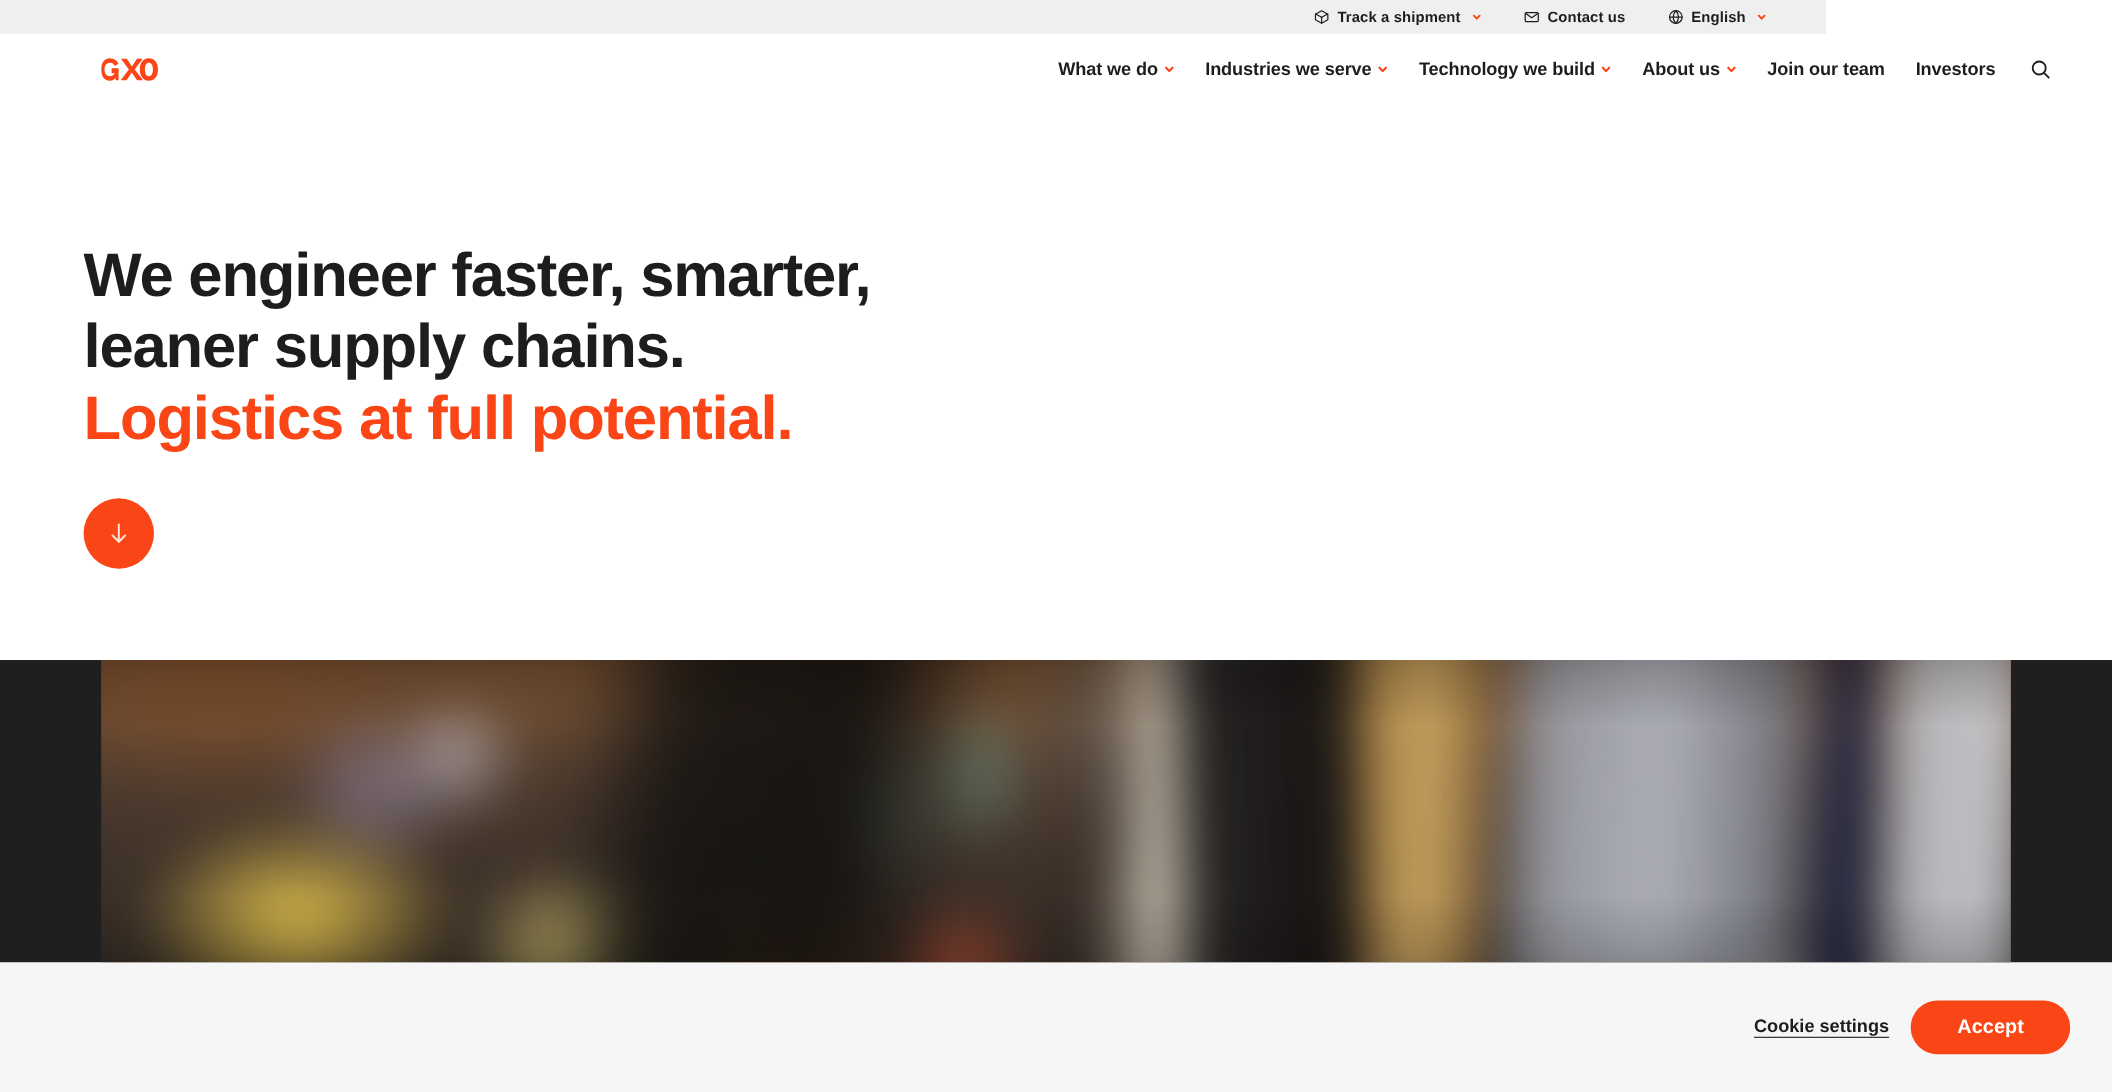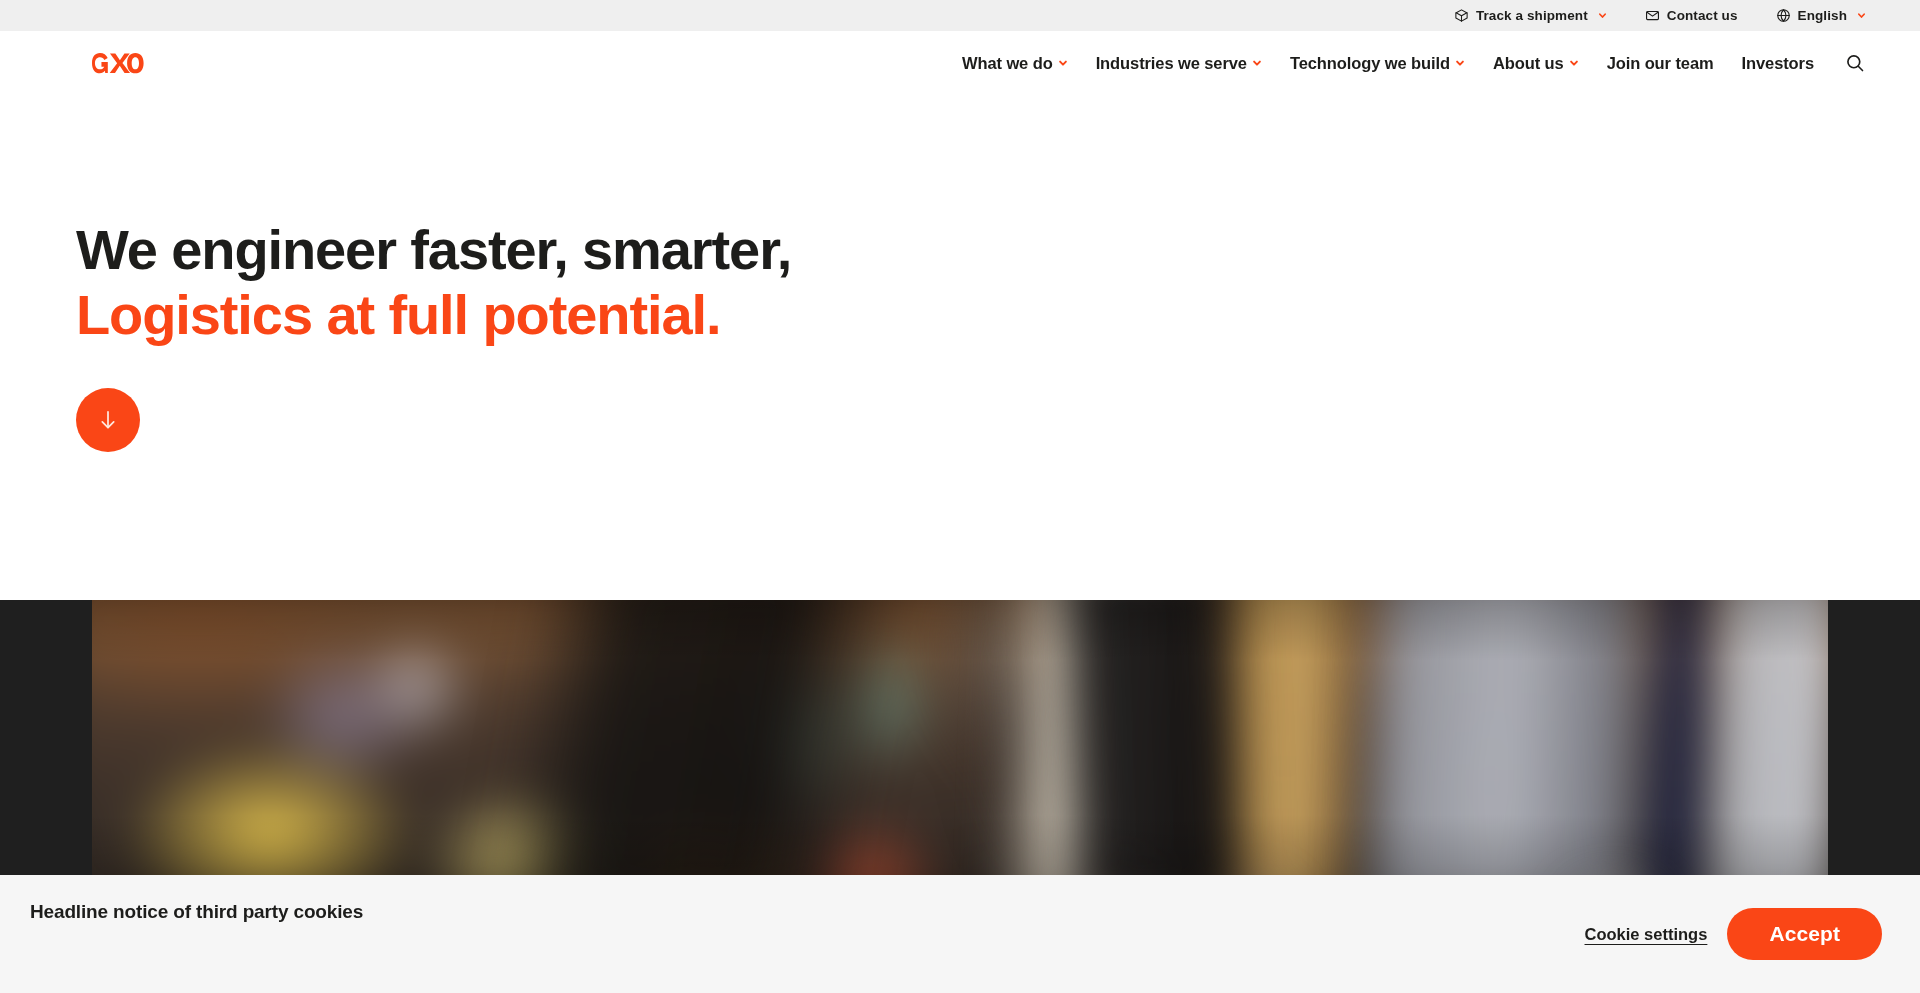--- a/index.html
+++ b/index.html
@@ -18,21 +18,21 @@
     position: relative;
     width: 1920px;
     height: 993px;
     background: #ffffff;
   }
 
   
   .utility-bar {
     position: absolute;
     top: 0; left: 0;
-    width: 1920px;
+    width: 1660px;
     height: 31px;
     background: #EFEFEF;
     display: flex;
     align-items: center;
     justify-content: flex-end;
     padding-right: 54px;
   }
   .utility-item {
     display: flex;
     align-items: center;
@@ -265,21 +265,21 @@
     border: none;
     font-family: inherit;
     padding: 0;
     white-space: nowrap;
   }
   .cookie-accept {
     background: #FA4616;
     color: #ffffff;
     border: none;
     border-radius: 999px;
-    font-size: 21px;
+    font-size: 18px;
     font-weight: 700;
     font-family: inherit;
     padding: 14px 42px;
     cursor: pointer;
     white-space: nowrap;
     letter-spacing: .1px;
   }
 </style>
 </head>
 <body>
@@ -395,20 +395,21 @@
         </svg>
       </div>
 
     </nav>
   </div>
 
   <section class="hero">
     <div class="hero-inner">
       <h1 class="hero-title">
         <div>We engineer faster, smarter,</div>
+        <div>leaner supply chains.</div>
         <div class="accent">Logistics at full potential.</div>
       </h1>
 
       <button class="hero-scroll">
         <span>
           <svg width="22" height="24" viewBox="0 0 24 26" fill="none" stroke="#FFE9DF" stroke-width="1.9" stroke-linecap="round" stroke-linejoin="round">
             <path d="M12 4v17"></path>
             <path d="m5.8 15 6.2 6.2L18.2 15"></path>
           </svg>
         </span>
@@ -422,21 +423,20 @@
       <div class="ph-layer ph-b"></div>
       <div class="ph-layer ph-c"></div>
       <div class="ph-layer ph-d"></div>
       <div class="ph-layer ph-e"></div>
       <div class="ph-vig"></div>
     </div>
   </section>
 
   <div class="cookie">
     <div class="cookie-text">
-      <div class="cookie-title">Headline notice of third party cookies</div>
     </div>
     <div class="cookie-actions">
       <button class="cookie-settings">Cookie settings</button>
       <button class="cookie-accept">Accept</button>
     </div>
   </div>
 
 </div>
 
 </body></html>

